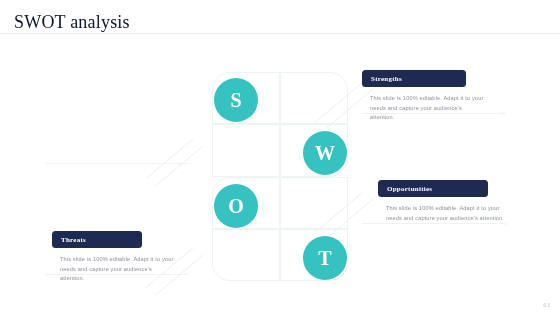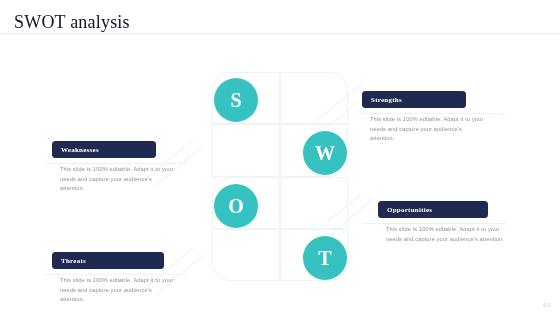--- a/index.html
+++ b/index.html
@@ -134,21 +134,20 @@
   
   .info-block { position: absolute; }
   .info-head {
     box-sizing: border-box;
     background: #1f2a52;
     border-radius: 3.5px;
     height: 17px;
     display: flex;
     align-items: center;
     padding: 0 9px;
-    margin-top: 21px;
   }
   .info-head-label {
     font-family: "Liberation Serif", serif;
     font-weight: bold;
     font-size: 7px;
     color: #ffffff;
     letter-spacing: 0.25px;
     white-space: nowrap;
   }
   .info-body {
@@ -163,21 +162,21 @@
   }
 
   #block-strengths     { left: 362px; top: 70px;  width: 130px; }
   #block-weaknesses    { left: 52px;  top: 120px; width: 130px; }
   #block-opportunities { left: 378px; top: 180px; width: 134px; }
   #block-threats       { left: 52px;  top: 231px; width: 130px; }
 
   #block-strengths  .info-head     { width: 104px; }
   #block-weaknesses .info-head     { width: 104px; }
   #block-opportunities .info-head  { width: 110px; }
-  #block-threats    .info-head     { width: 112px; }
+  #block-threats    .info-head     { width: 90px; }
 </style>
 </head>
 <body>
 
 <div id="slide">
 
   <div id="page-title">SWOT analysis</div>
   <div id="title-rule"></div>
 
   <div id="grid-wrap">
@@ -221,26 +220,20 @@
     <span>T</span>
   </div>
 
   <div class="info-block" id="block-strengths">
     <div class="info-head">
       <span class="info-head-label">Strengths</span>
     </div>
     <div class="info-body">This slide is 100% editable. Adapt it to your needs and capture your audience's attention.</div>
   </div>
 
-  <div class="info-block" id="block-weaknesses">
-    <div class="info-head">
-      <span class="info-head-label">Weaknesses</span>
-    </div>
-    <div class="info-body">This slide is 100% editable. Adapt it to your needs and capture your audience's attention.</div>
-  </div>
 
   <div class="info-block" id="block-opportunities">
     <div class="info-head">
       <span class="info-head-label">Opportunities</span>
     </div>
     <div class="info-body">This slide is 100% editable. Adapt it to your needs and capture your audience's attention.</div>
   </div>
 
   <div class="info-block" id="block-threats">
     <div class="info-head">

